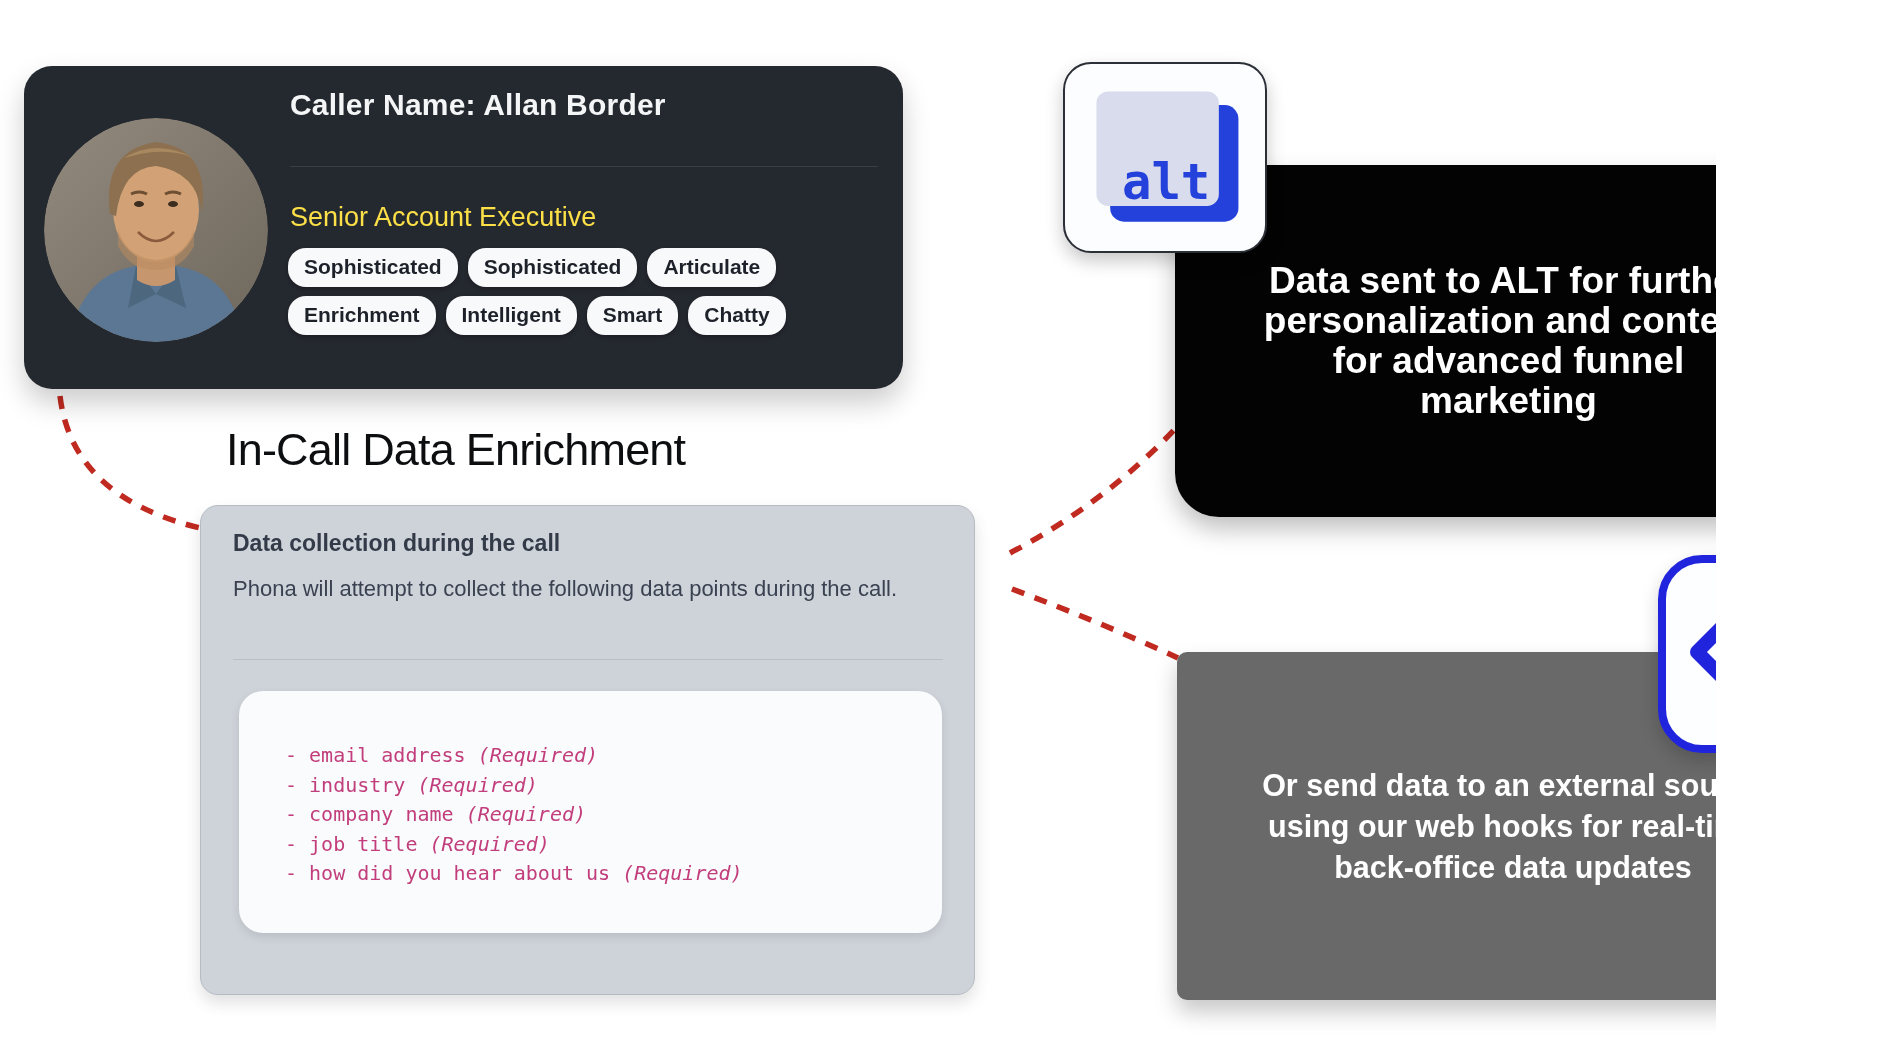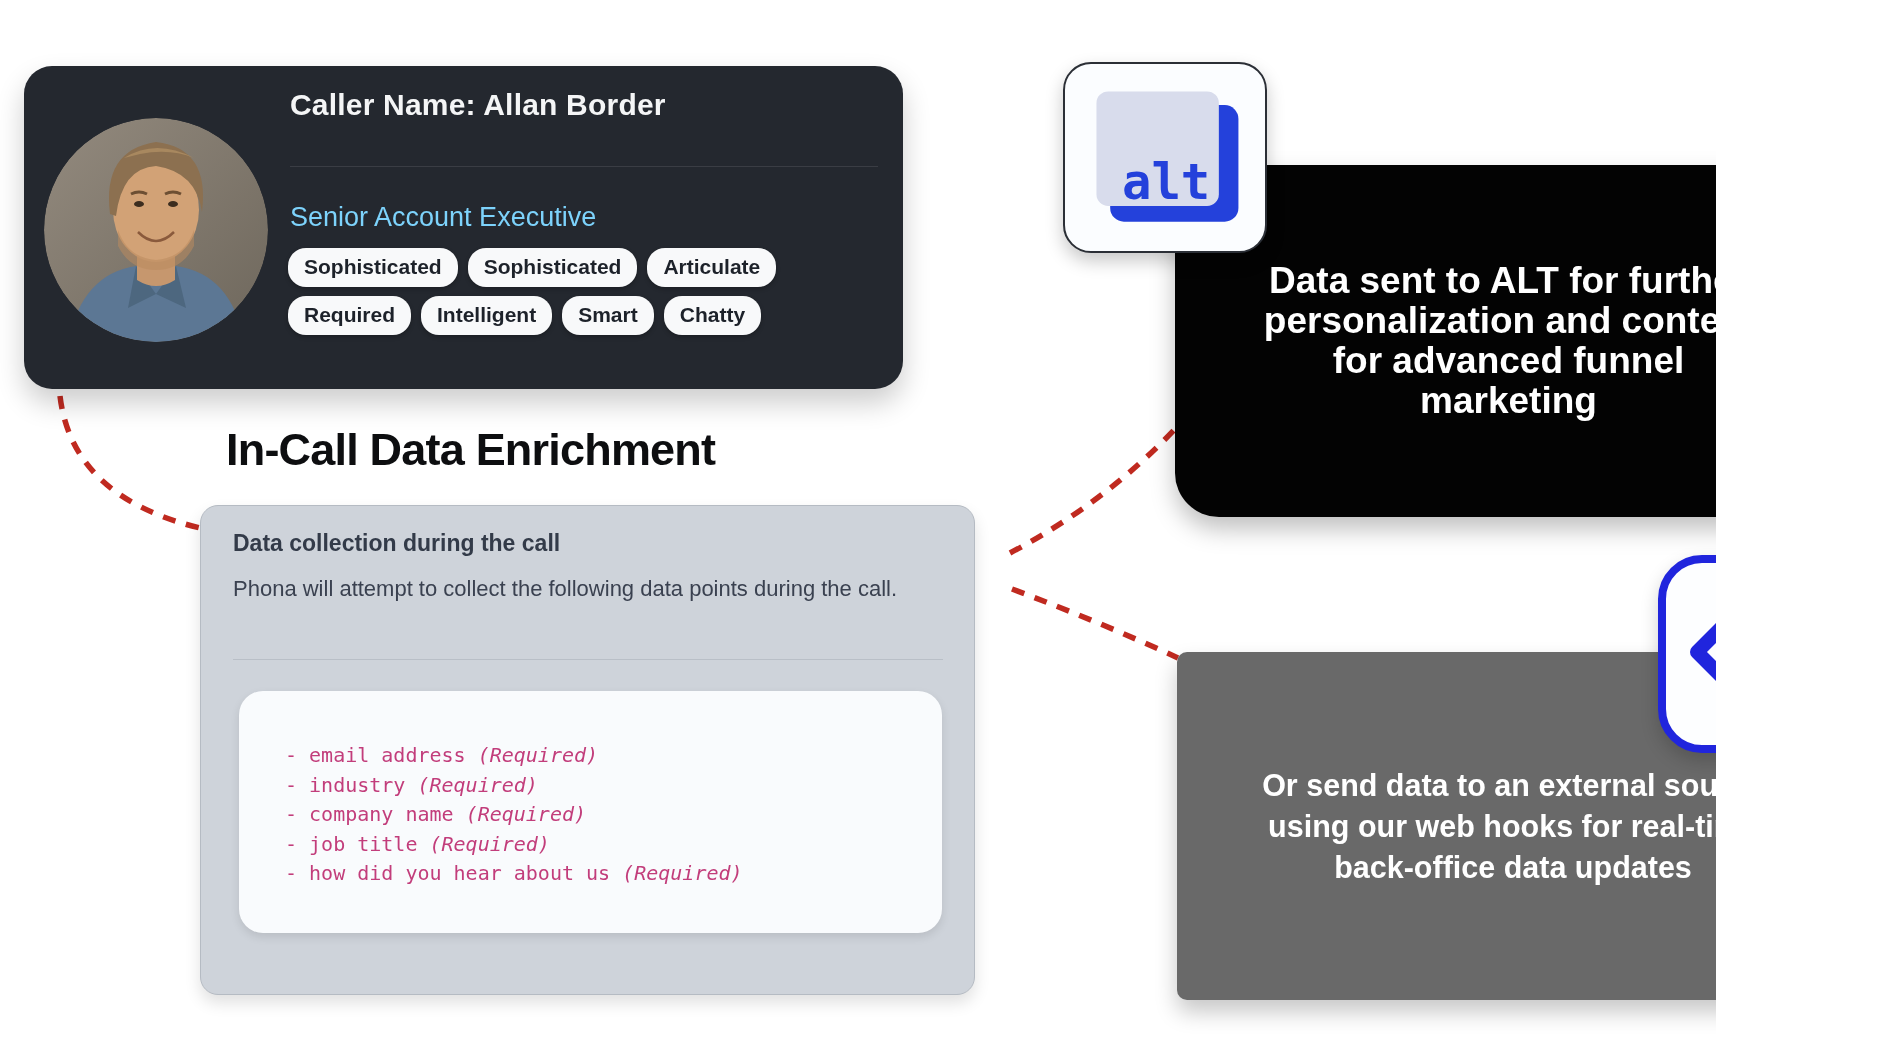--- a/index.html
+++ b/index.html
@@ -9,27 +9,27 @@
   
   #connectors{position:absolute;left:0;top:0;z-index:1;}
 
   
   .caller-card{position:absolute;left:24px;top:66px;width:879px;height:323px;
     background:var(--caller-card-bg,#24282f);border-radius:28px;z-index:2;
     box-shadow:0 14px 28px rgba(0,0,0,.20);}
   .avatar-wrap{position:absolute;left:20px;top:52px;width:224px;height:224px;border-radius:50%;overflow:hidden;}
   .caller-name{position:absolute;left:266px;top:22px;font-size:30px;font-weight:700;color:#f4f5f6;letter-spacing:.2px;}
   .caller-divider{position:absolute;left:266px;top:100px;width:588px;height:1px;background:rgba(255,255,255,.10);}
-  .caller-role{position:absolute;left:266px;top:136px;font-size:27px;font-weight:500;color:#7dd3fc;}
+  .caller-role{position:absolute;left:266px;top:136px;font-size:27px;font-weight:500;color:#fde047;}
   .trait-badges{position:absolute;left:264px;top:182px;width:530px;display:flex;flex-wrap:wrap;gap:9px 10px;}
   .pill{background:var(--badge-bg,#f8f9fa);color:var(--badge-text,#1d222a);font-size:21px;font-weight:700;
     padding:6px 16px 8px;border-radius:18px;line-height:25px;box-shadow:0 2px 4px rgba(0,0,0,.25);white-space:nowrap;}
 
   
-  .main-heading{position:absolute;left:226px;top:424px;font-size:45px;font-weight:700;color:#0d0e10;
+  .main-heading{position:absolute;left:226px;top:424px;font-size:45px;font-weight:400;color:#0d0e10;
     letter-spacing:-.8px;z-index:2;}
 
   
   .collection-card{position:absolute;left:200px;top:505px;width:775px;height:490px;
     background:var(--collection-card-bg,#ced3da);border:1px solid #b5bbc3;border-radius:18px;z-index:2;
     box-shadow:0 8px 16px rgba(0,0,0,.12);box-sizing:border-box;}
   .collection-title{position:absolute;left:32px;top:24px;font-size:23px;font-weight:700;color:#333b49;}
   .collection-desc{position:absolute;left:32px;top:62px;width:700px;font-size:22px;line-height:42px;color:#3a4150;}
   .collection-divider{position:absolute;left:32px;top:153px;width:710px;height:1px;background:#b9bfc7;}
   .code-card{position:absolute;left:38px;top:185px;width:703px;height:242px;background:var(--code-card-bg,#f9fbfd);
@@ -99,21 +99,21 @@
         </g>
       </svg>
     </div>
     <div class="caller-name">Caller Name: Allan Border</div>
     <div class="caller-divider"></div>
     <div class="caller-role">Senior Account Executive</div>
     <div class="trait-badges">
         <span class="pill">Sophisticated</span>
         <span class="pill">Sophisticated</span>
         <span class="pill">Articulate</span>
-        <span class="pill">Required</span>
+        <span class="pill">Enrichment</span>
         <span class="pill">Intelligent</span>
         <span class="pill">Smart</span>
         <span class="pill">Chatty</span>
       </div>
   </div>
 
   <div class="main-heading">In-Call Data Enrichment</div>
 
   <div class="collection-card">
     <div class="collection-title">Data collection during the call</div>

